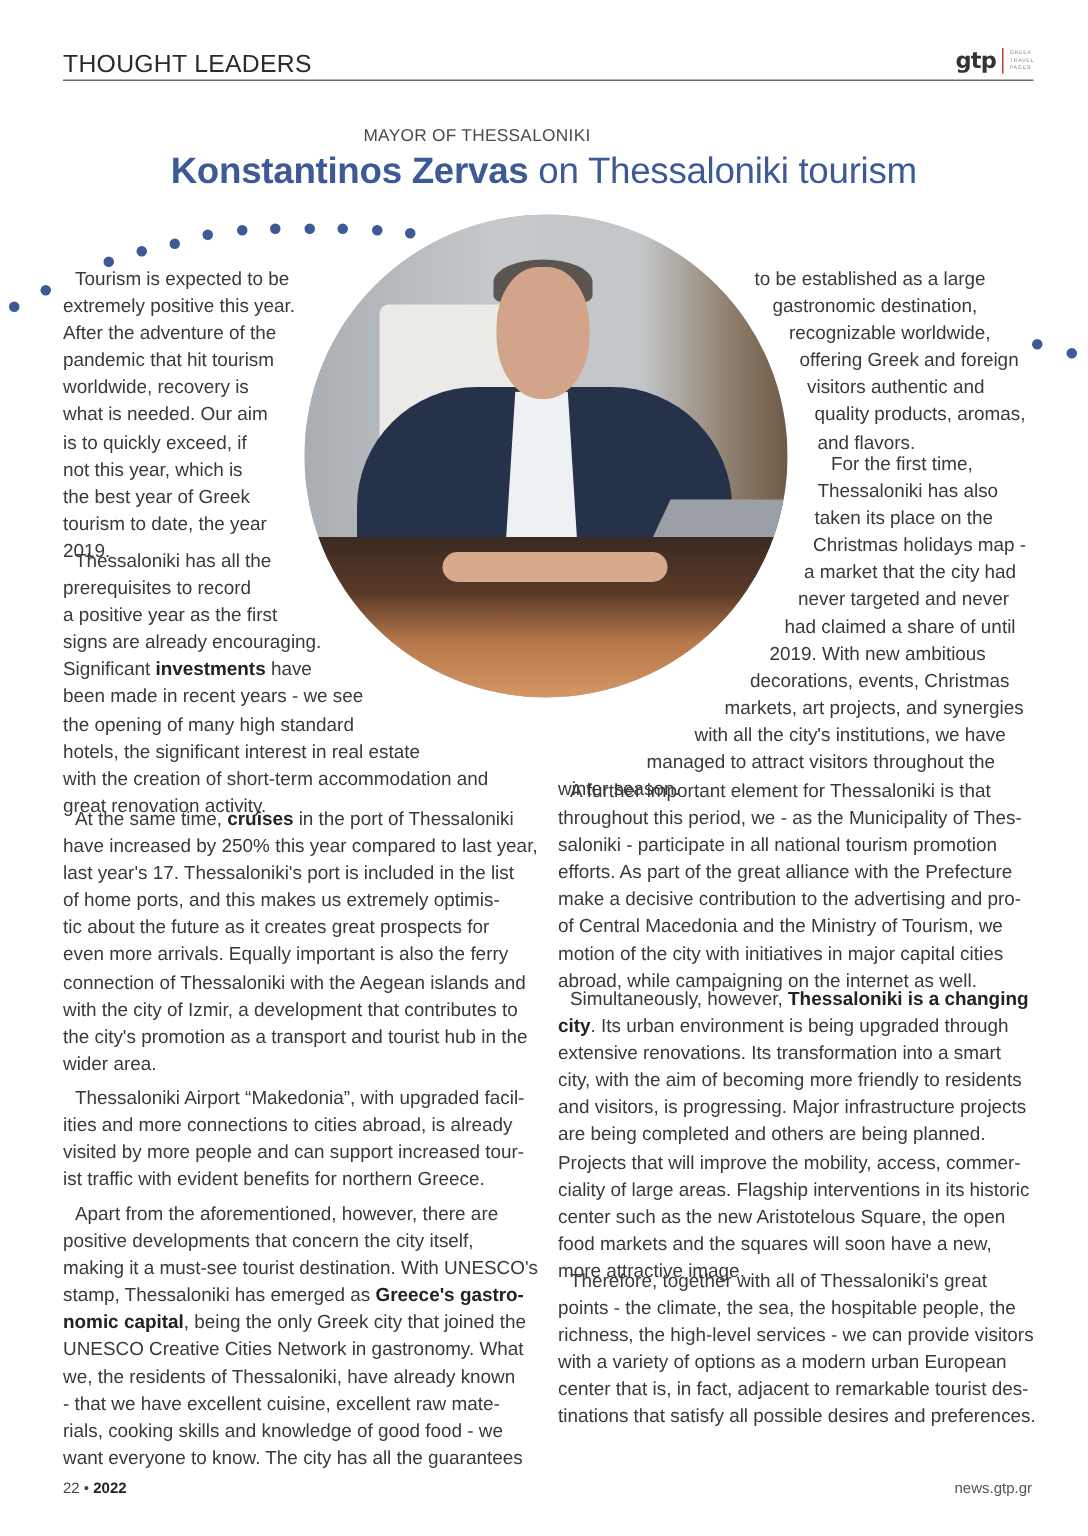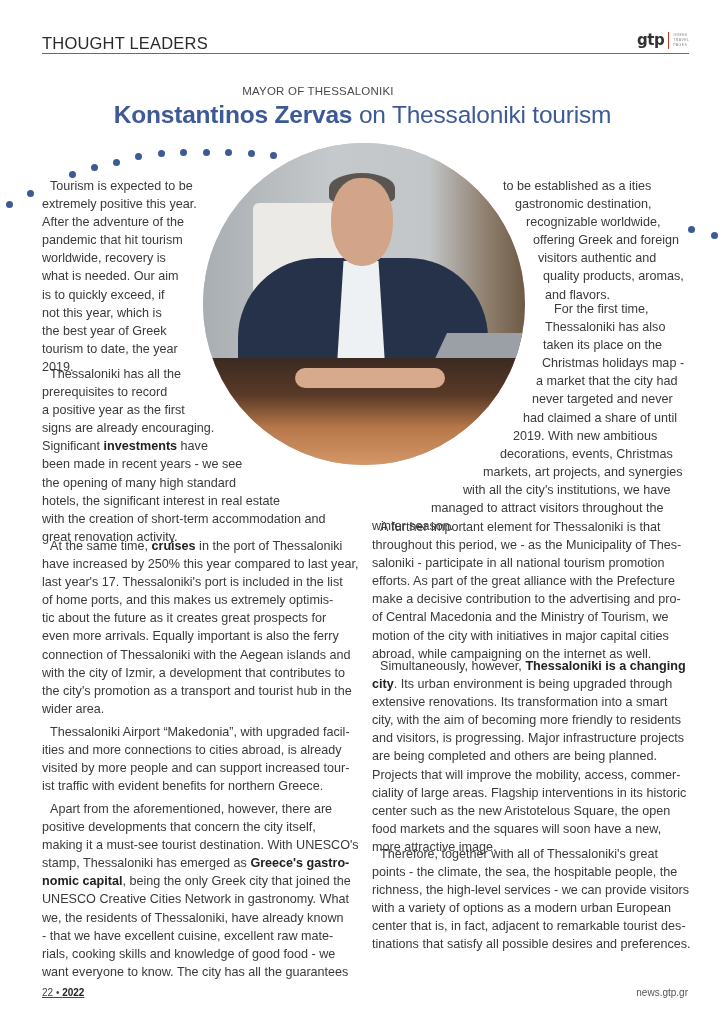--- a/index.html
+++ b/index.html
@@ -28,21 +28,21 @@
   .shirt { position:absolute; left:133px; top:118px; width:50px; height:120px; background:#eef1f4; clip-path:polygon(15% 0,85% 0,100% 100%,0 100%); }
   .head { position:absolute; left:128px; top:35px; width:62px; height:88px; background:#d2a48a; border-radius:45% 45% 48% 48%; }
   .hair { position:absolute; left:126px; top:30px; width:66px; height:30px; background:#5a5550; border-radius:50% 50% 20% 20%; }
   .hands { position:absolute; left:92px; top:225px; width:150px; height:20px; background:#d7a98d; border-radius:12px; }
   .laptop { position:absolute; left:230px; top:190px; width:90px; height:60px; background:#9aa0a6; transform:skewX(-25deg); }
 
   .para { position:absolute; font-size:12.6px; line-height:18.1px; color:#3a3a3a; margin:0; }
   .para b { color:#222; font-weight:bold;margin-top:46px; }
   .line { display:block; white-space:nowrap; }
 
-  .footer-left { position:absolute; left:42px; top:987px; font-size:10px; color:#444;text-decoration:underline; }
+  .footer-left { position:absolute; left:42px; top:987px; font-size:10px; color:#444; }
   .footer-left b { font-weight:bold; color:#222; }
   .footer-right { position:absolute; right:37px; top:987px; font-size:10px; color:#555; }
 </style>
 </head>
 <body>
 
 <div class="section-label">THOUGHT LEADERS</div>
 <div class="header-rule"></div>
 <div class="logo">
   <span class="logo-mark">gtp</span>
@@ -140,21 +140,21 @@
   <span class="line"><span>stamp, Thessaloniki has emerged as </span><b>Greece's gastro-</b></span>
   <span class="line"><b>nomic capital</b><span>, being the only Greek city that joined the</span></span>
   <span class="line">UNESCO Creative Cities Network in gastronomy. What</span>
   <span class="line">we, the residents of Thessaloniki, have already known</span>
   <span class="line">- that we have excellent cuisine, excellent raw mate-</span>
   <span class="line">rials, cooking skills and knowledge of good food - we</span>
   <span class="line">want everyone to know. The city has all the guarantees</span>
 </p>
 
 <p class="para" style="left:0;top:177px;">
-  <span class="line" style="padding-left:503px">to be established as a ities</span>
+  <span class="line" style="padding-left:503px">to be established as a large</span>
   <span class="line" style="padding-left:515px">gastronomic destination,</span>
   <span class="line" style="padding-left:526px">recognizable worldwide,</span>
   <span class="line" style="padding-left:533px">offering Greek and foreign</span>
   <span class="line" style="padding-left:538px">visitors authentic and</span>
   <span class="line" style="padding-left:543px">quality products, aromas,</span>
   <span class="line" style="padding-left:545px">and flavors.</span>
 </p>
 
 <p class="para" style="left:0;top:300px;">
   <span class="line" style="padding-left:554px">For the first time,</span>

